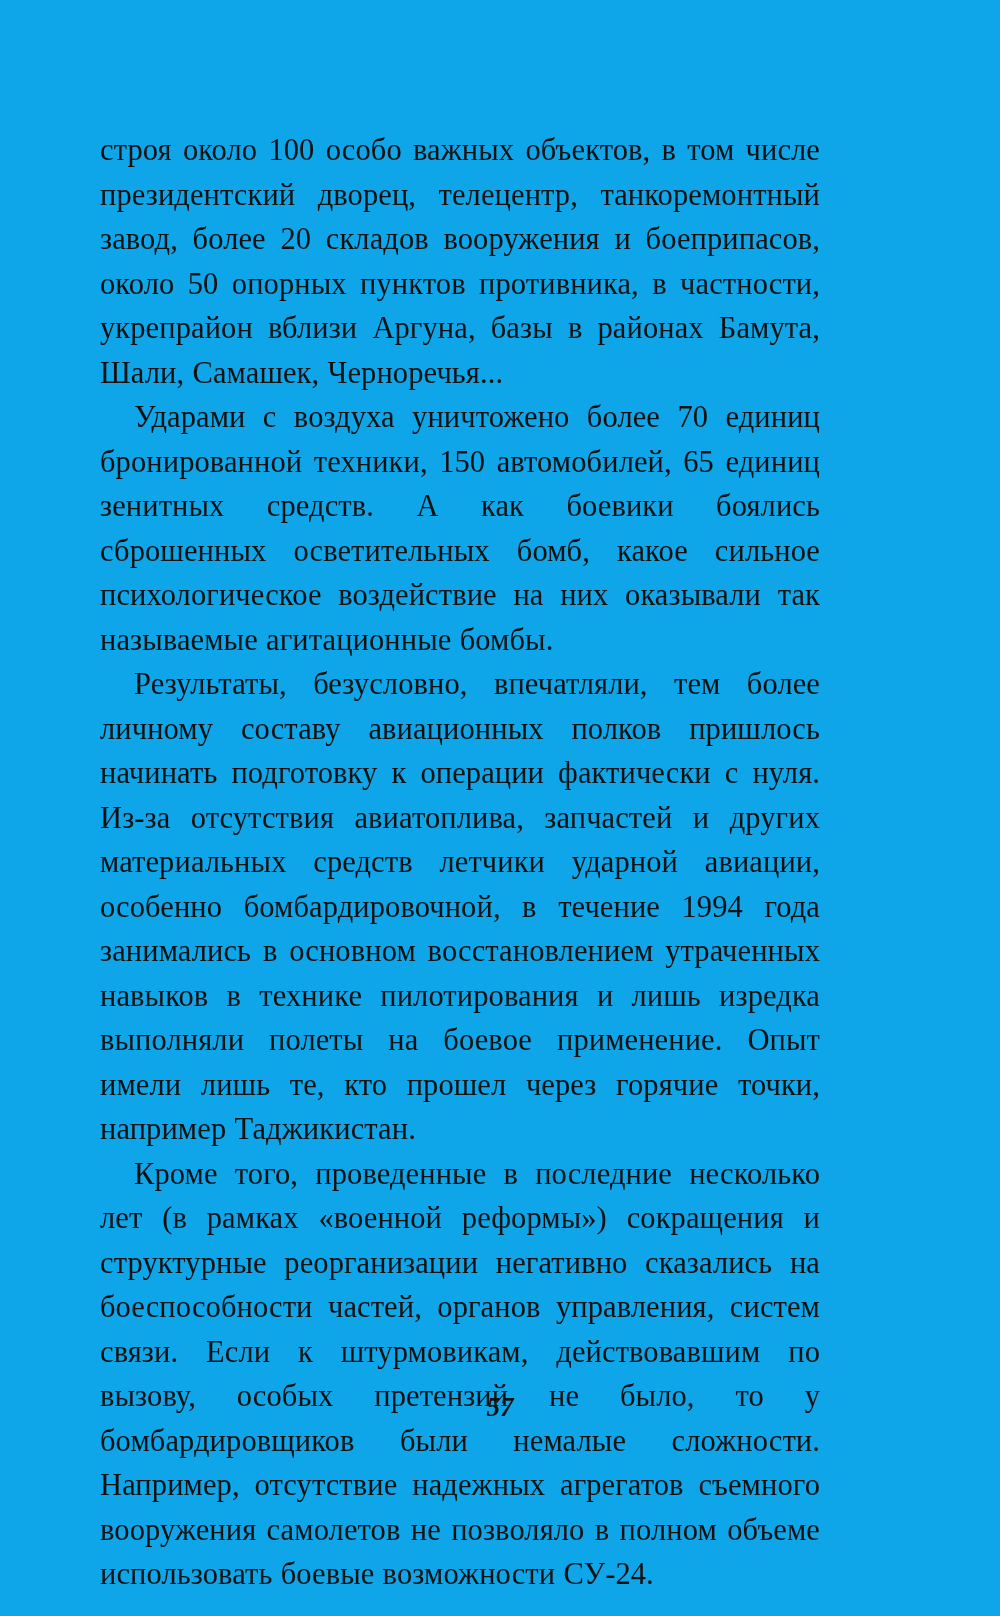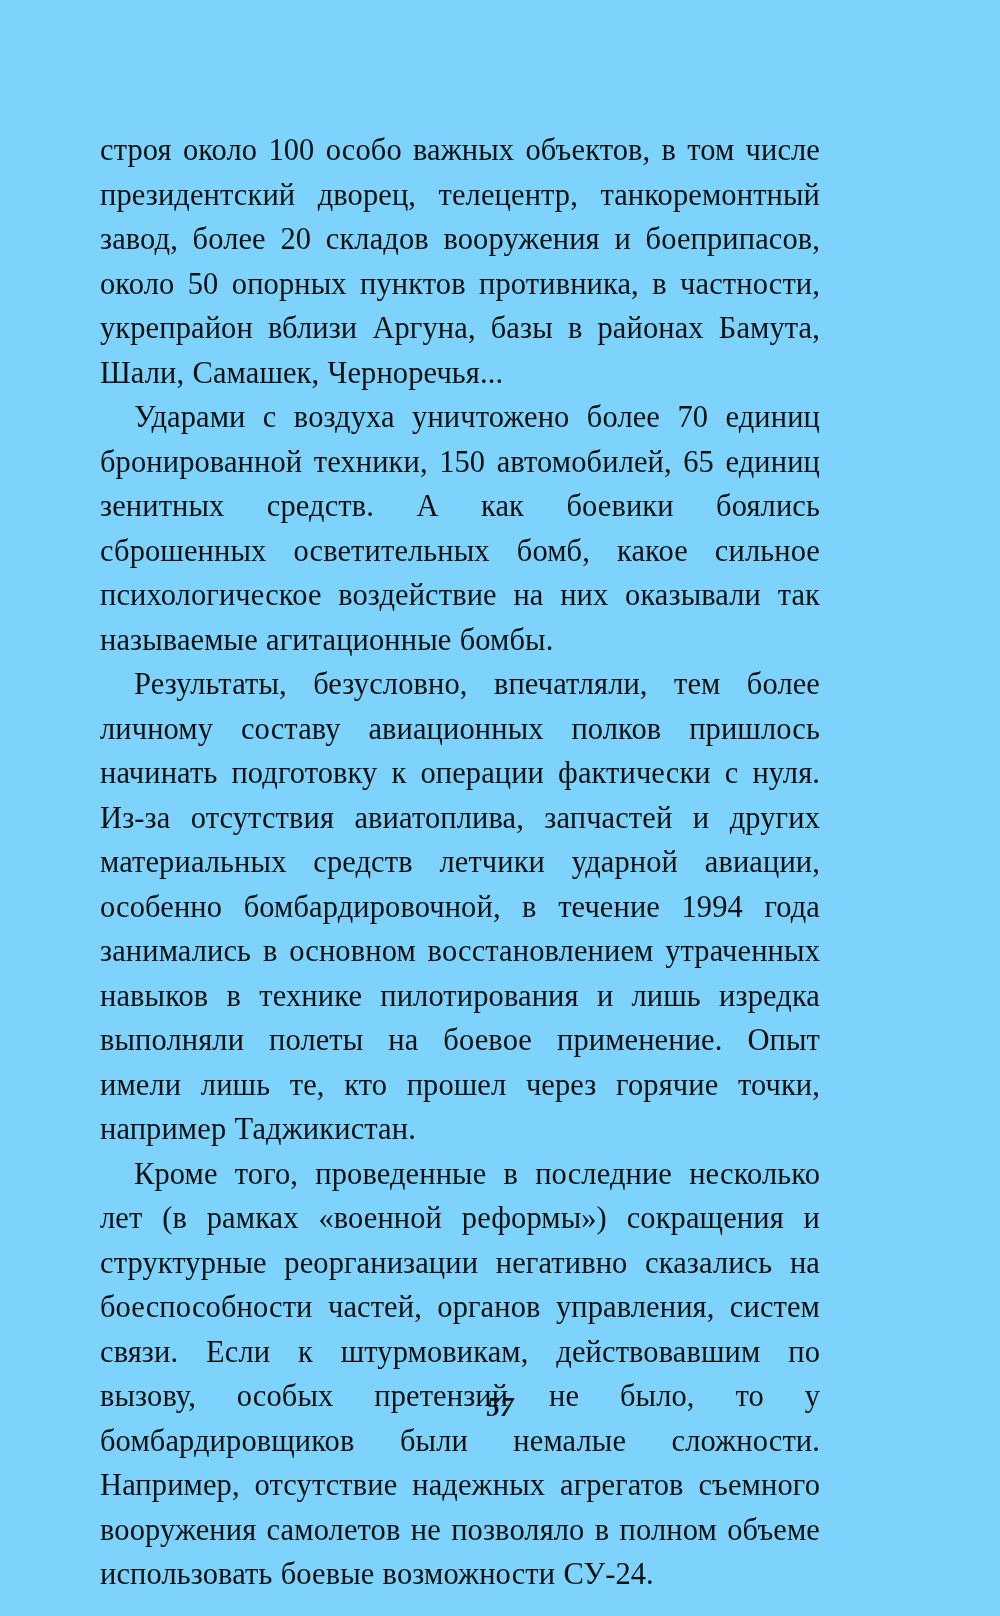--- a/index.html
+++ b/index.html
@@ -13,21 +13,21 @@
     position: relative;
     font-family: "Liberation Serif", "DejaVu Serif", serif;
     color: #111111;
   }
   .page {
     position: absolute;
     left: 0;
     top: 0;
     width: 1000px;
     height: 1616px;
-    background: #7dd3fc;
+    background: #0ea5e9;
     overflow: hidden;
   }
   .text-column {
     position: absolute;
     left: 100px;
     top: 128px;
     width: 720px;
   }
   .para {
     margin: 0;

